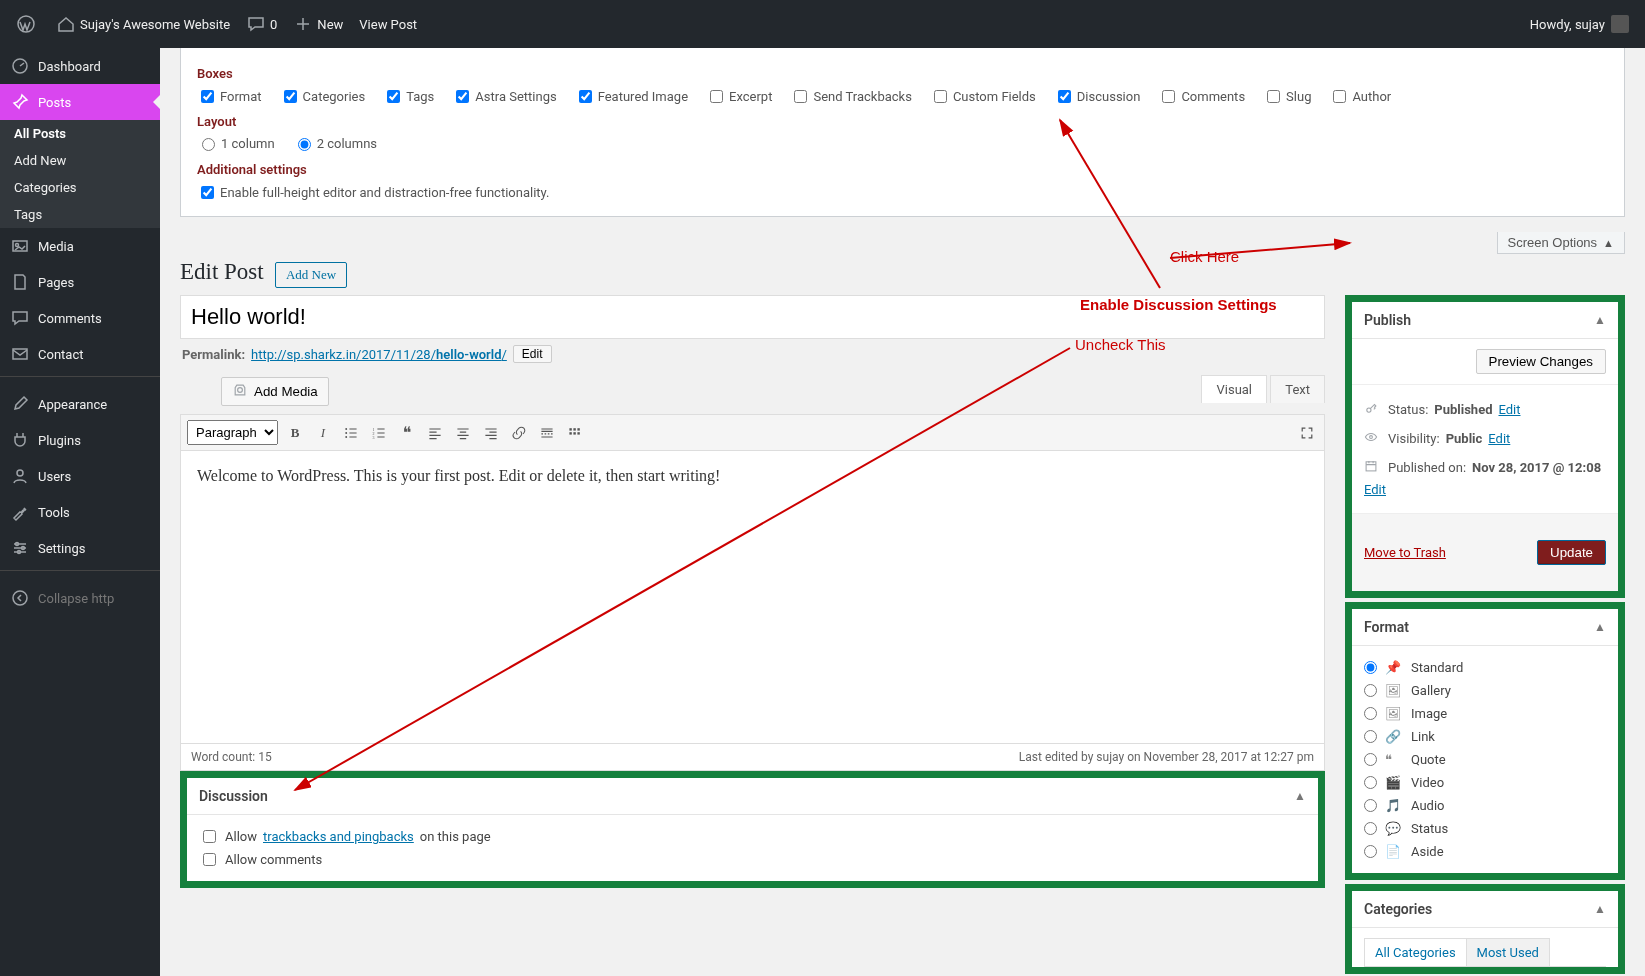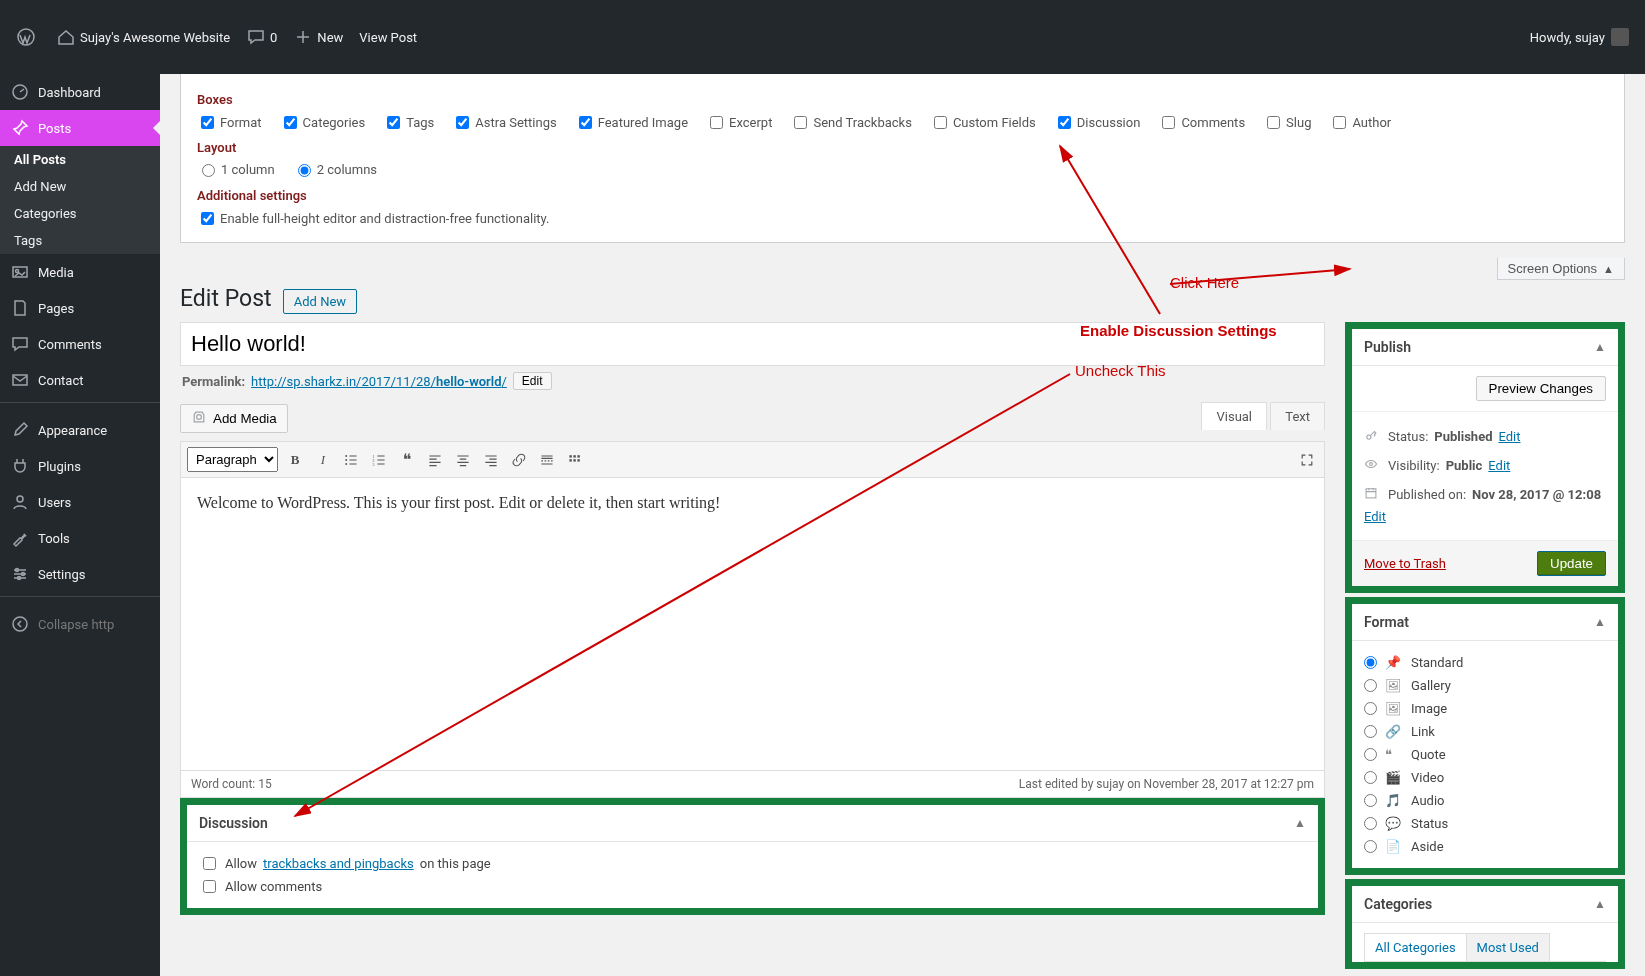--- a/index.html
+++ b/index.html
@@ -1,18 +1,18 @@
 <!DOCTYPE html>
 <html><head>
 <meta charset="utf-8">
 <style>
   html,body{margin:0;padding:0;font-family:-apple-system,BlinkMacSystemFont,"Segoe UI",Roboto,Arial,sans-serif;font-size:13px;color:#444;background:#f1f1f1;}
   a{color:#0073aa;text-decoration:none;}
   
-  #adminbar{position:relative;height:40px;background:#23282d;color:#eee;display:flex;align-items:center;padding:17px 8px;font-size:13px;}
+  #adminbar{position:relative;height:40px;background:#23282d;color:#eee;display:flex;align-items:center;padding:4px 8px;font-size:13px;}
   #adminbar .ab-item{display:flex;align-items:center;padding:0 8px;height:32px;color:#eee;}
   #adminbar .ab-icon{width:20px;height:20px;display:inline-flex;align-items:center;justify-content:center;margin-right:4px;}
   #adminbar .right{margin-left:auto;display:flex;align-items:center;}
   #adminbar .avatar{width:18px;height:18px;background:#555;border-radius:2px;margin-left:6px;}
   
   #wrap{display:flex;}
   #adminmenu{width:160px;background:#23282d;color:#eee;min-height:944px;}
   .menu-item{display:flex;align-items:center;padding:8px 10px;color:#eee;}
   .menu-item .micon{width:20px;height:20px;margin-right:8px;display:inline-flex;align-items:center;justify-content:center;}
   .menu-item.current{background:#d946ef;color:#fff;position:relative;}
@@ -53,23 +53,23 @@
   .mce-btn{width:22px;height:22px;display:inline-flex;align-items:center;justify-content:center;font-family:serif;color:#555;border-radius:2px;}
   .mce-btn svg{width:16px;height:16px;}
   .mce-content{border:1px solid #ddd;border-top:none;background:#fff;min-height:260px;padding:16px;font-family:Georgia,serif;font-size:16px;color:#333;position:relative;overflow:hidden;}
   .mce-status{border:1px solid #ddd;border-top:none;background:#fff;padding:6px 10px;display:flex;font-size:12px;color:#666;}
   .mce-status .right{margin-left:auto;}
   .fullscreen-btn{margin-left:auto;}
   
   .misc-pub-section{padding:6px 0;font-size:13px;color:#555;display:flex;align-items:center;gap:6px;}
   .misc-pub-section .icon{width:18px;color:#888;}
   .button{display:inline-block;padding:4px 12px;border:1px solid #ccc;background:#f7f7f7;border-radius:2px;}
-  .button-primary{background:#4d7c0f;border-color:#006799;color:#fff;box-shadow:inset 0 -1px rgba(0,0,0,.15);}
+  .button-primary{background:#7f1d1d;border-color:#006799;color:#fff;box-shadow:inset 0 -1px rgba(0,0,0,.15);}
   #delete-action{color:#a00;text-decoration:underline;}
-  .major-actions{display:flex;align-items:center;padding:10px 12px;border-top:1px solid #eee;background:#f5f5f5;}
+  .major-actions{display:flex;align-items:center;padding:26px 12px;border-top:1px solid #eee;background:#f5f5f5;}
   .minor-actions{padding:10px 12px;text-align:right;border-bottom:1px solid #eee;}
   
   .format-row{display:flex;align-items:center;gap:8px;padding:4px 0;}
   .format-row input[type=radio]{margin:0;}
   .format-row .ficon{width:18px;color:#888;}
   
   .category-tabs{display:flex;border-bottom:1px solid #ddd;}
   .category-tabs .ctab{padding:6px 10px;border:1px solid #ddd;border-bottom:none;background:#fff;margin-right:-1px;}
   .category-tabs .ctab.inactive{background:#f1f1f1;color:#0073aa;}
   
@@ -302,35 +302,35 @@
             <input type="checkbox" checked="" style="">
             <span>Enable full-height editor and distraction-free functionality.</span>
           </label>
       </div>
     </div>
 
     <div class="screen-options-tab">
       <button><span>Screen Options</span><span class="arrow-up">▲</span></button>
     </div>
 
-    <div style="margin-top:24px;">
+    <div style="margin-top:24px;font-family:Liberation Serif, serif;">
       <h1 class="page-title">Edit Post</h1>
       <a class="page-title-action">Add New</a>
     </div>
 
     <div id="post-body">
       <div id="postbox-container-1">
         <input class="title-input" value="Hello world!" style="">
         <div class="permalink-row">
           <strong>Permalink:</strong>
           <a><span class="slug">http://sp.sharkz.in/2017/11/28/</span><span class="slug" style="font-weight:600">hello-world</span><span class="slug">/</span></a>
           <button class="btn-small">Edit</button>
         </div>
 
-        <div style="overflow:hidden;">
+        <div style="overflow:hidden;margin-left:41px;">
           <button class="add-media-btn">
             <span><svg width="16" height="16" viewBox="0 0 20 20">
                   <circle cx="10" cy="10" r="3" class="st" stroke="#555"></circle>
                   <path d="M6 4h8l2 3v9H4V7z" class="st" stroke="#555"></path>
                 </svg></span>
             <span>Add Media</span>
           </button>
           <div class="editor-tabs">
             <a class="tab active">Visual</a>
             <a class="tab">Text</a>

